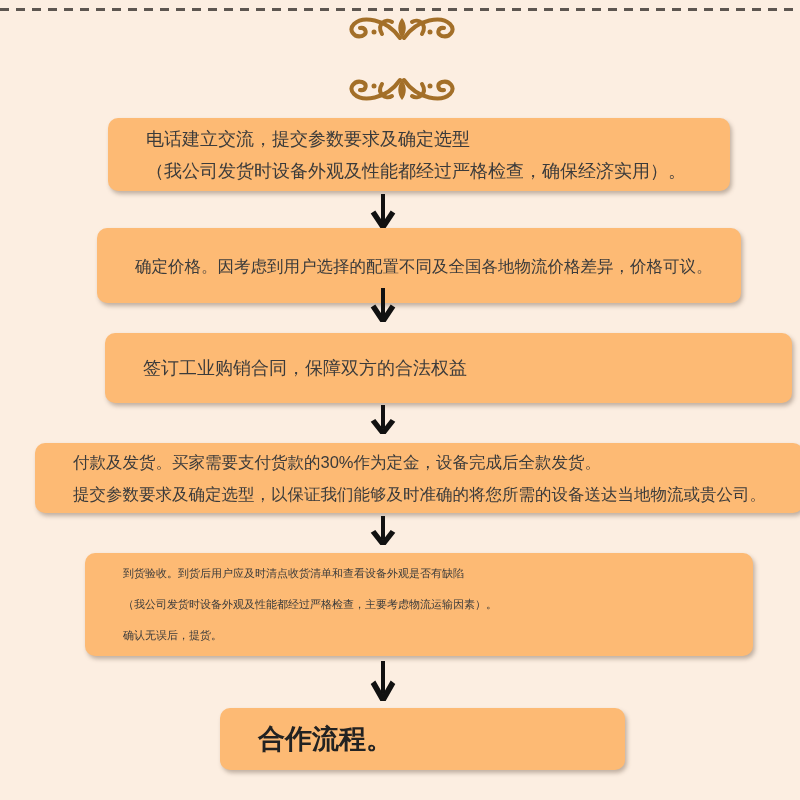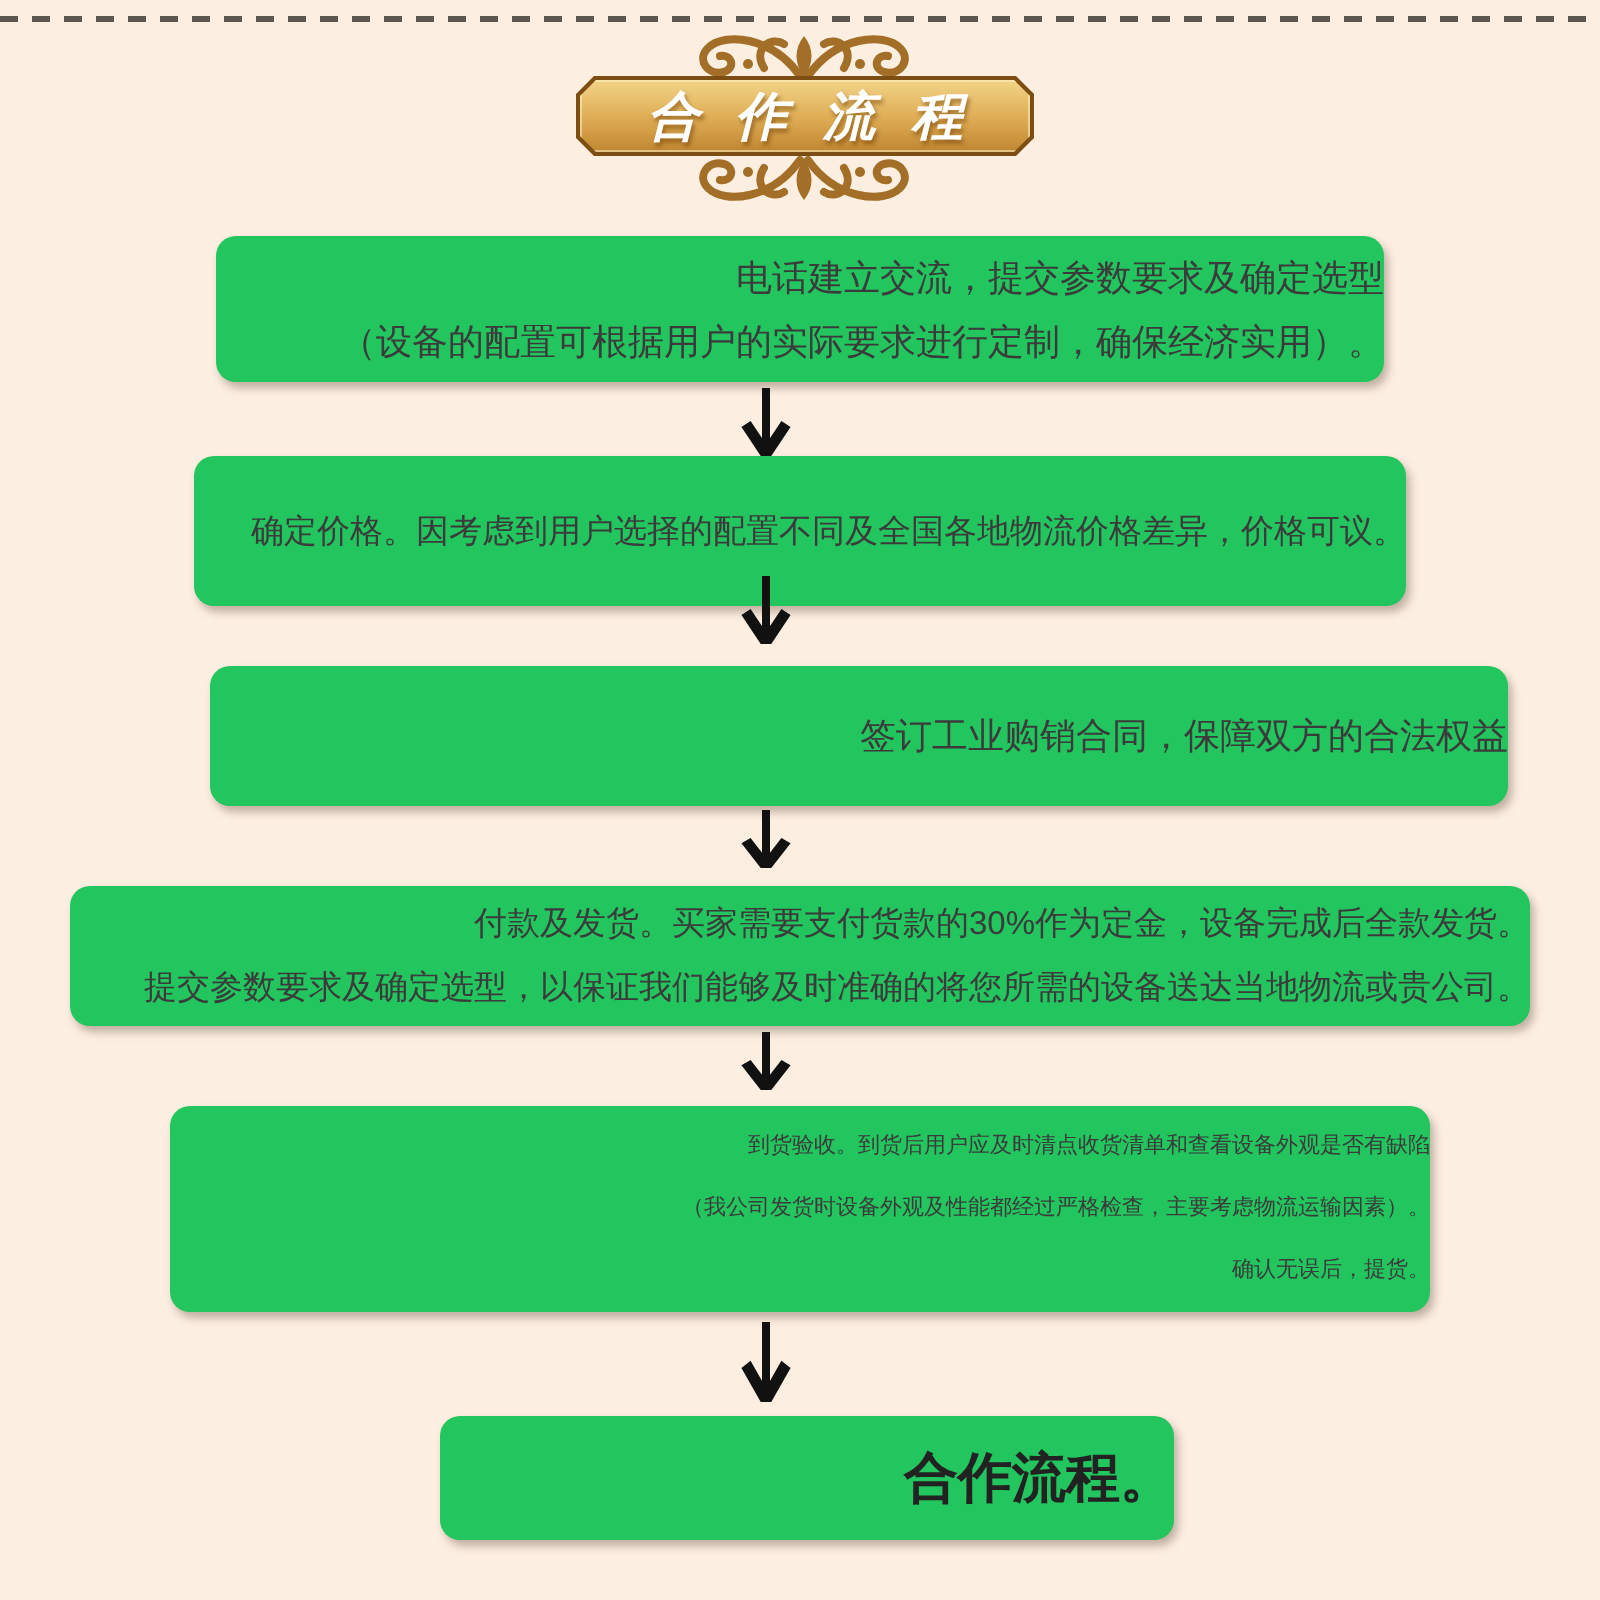--- a/index.html
+++ b/index.html
@@ -33,24 +33,25 @@
     font-family:"Liberation Serif","DejaVu Serif",serif;
     font-style:italic;font-weight:bold;
     font-size:26px;color:#ffffff;
     letter-spacing:18px;padding-left:18px;
     text-shadow:1px 2px 2px rgba(110,60,0,0.55);
     white-space:nowrap;
   }
   
   .step-box{
     position:absolute;
-    background:#22c55e;border-radius:10px;
+    background:#fdba74;border-radius:10px;
     box-shadow:2px 3px 4px rgba(120,100,85,0.45);
-    display:flex;flex-direction:column;align-items:flex-end;justify-content:center;
+    display:flex;flex-direction:column;align-items:flex-start;justify-content:center;
     color:#3b3b3b;
+    padding-left:38px;
   }
   .step-line{white-space:nowrap;text-align:center;line-height:32px;}
   .box1{left:108px;top:118px;width:584px;height:73px;font-size:18px;}
   .box2{left:97px;top:228px;width:606px;height:75px;font-size:16.5px;}
   .box3{left:105px;top:333px;width:649px;height:70px;font-size:18px;}
   .box4{left:35px;top:443px;width:730px;height:70px;font-size:16.5px;}
   .box5{left:85px;top:553px;width:630px;height:103px;font-size:11px;}
   .box5 .step-line{line-height:31px;}
   .box6{left:220px;top:708px;width:367px;height:62px;}
   .box6 .step-line{font-size:27px;font-weight:bold;color:#222;line-height:34px;}
@@ -85,30 +86,25 @@
       </g>
       <g fill="#a36f28" stroke="none">
         <path d="M120 2 C 125 8 125 16 120 22 C 115 16 115 8 120 2 Z"></path>
         <path d="M120 84 C 125 78 125 70 120 64 C 115 70 115 78 120 84 Z"></path>
         <circle cx="92" cy="16" r="2.5"></circle>
         <circle cx="148" cy="16" r="2.5"></circle>
         <circle cx="92" cy="70" r="2.5"></circle>
         <circle cx="148" cy="70" r="2.5"></circle>
       </g>
     </svg>
-    <div class="plaque">
-      <div class="plaque-inner">
-        <span class="plaque-title">合作流程</span>
-      </div>
-    </div>
   </div>
 
   <div class="step-box box1">
     <div class="step-line">电话建立交流，提交参数要求及确定选型</div>
-    <div class="step-line">（设备的配置可根据用户的实际要求进行定制，确保经济实用）。</div>
+    <div class="step-line">（我公司发货时设备外观及性能都经过严格检查，确保经济实用）。</div>
   </div>
 
   <svg class="arrow a1" viewBox="0 0 26 34" preserveAspectRatio="none">
     <path d="M13 0 L13 28" stroke="#111" stroke-width="4" fill="none"></path>
     <path d="M3 18 L13 33 L23 18" stroke="#111" stroke-width="5.5" fill="none"></path>
   </svg>
 
   <div class="step-box box2">
     <div class="step-line">确定价格。因考虑到用户选择的配置不同及全国各地物流价格差异，价格可议。</div>
   </div>

